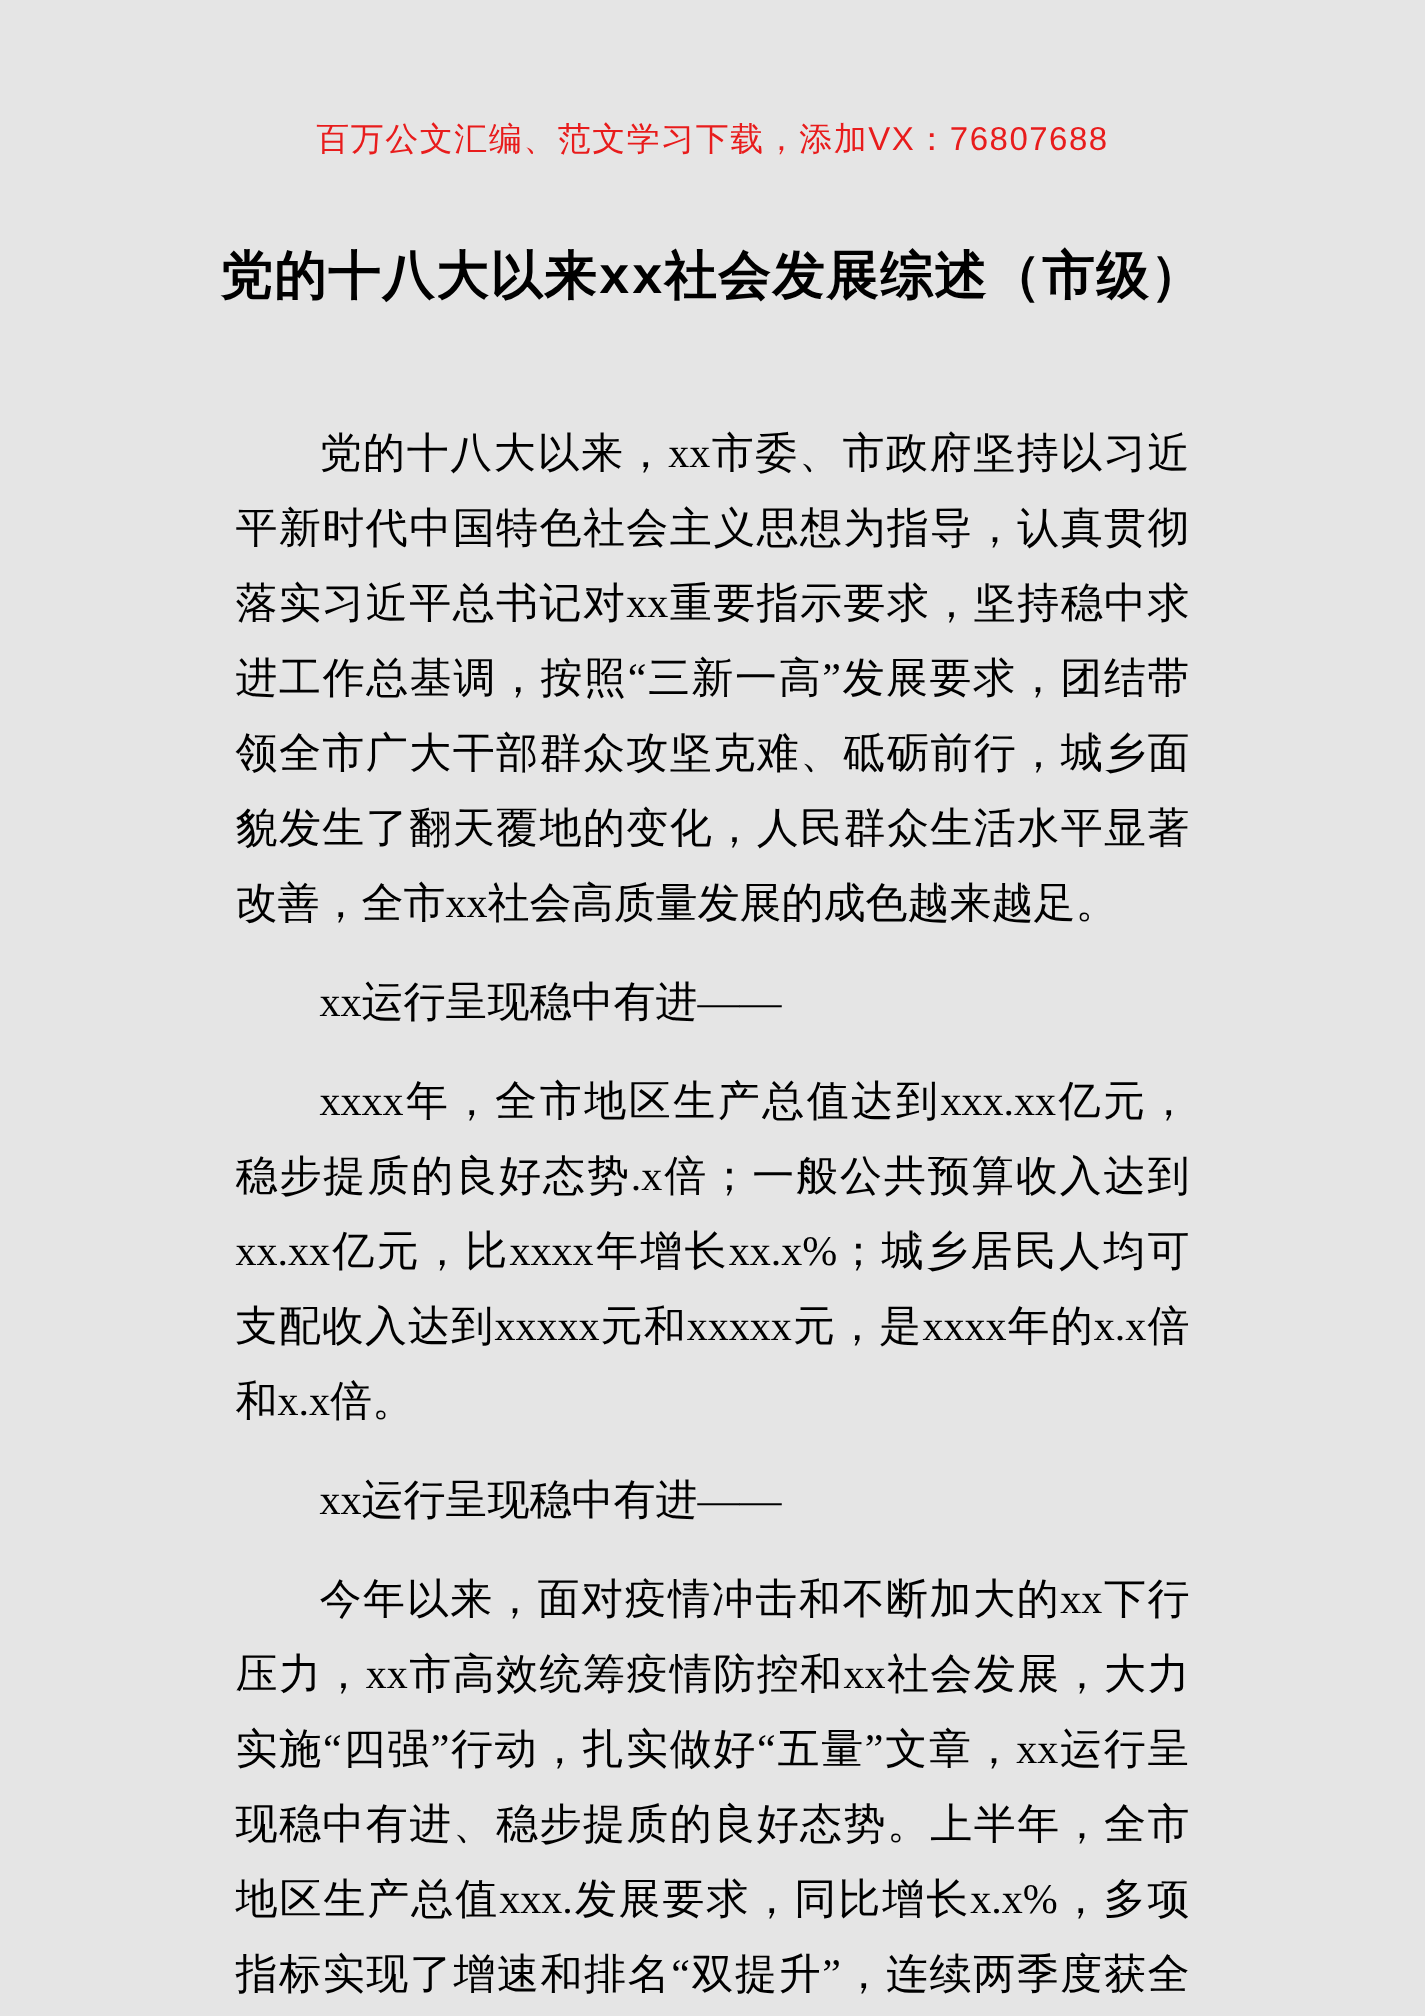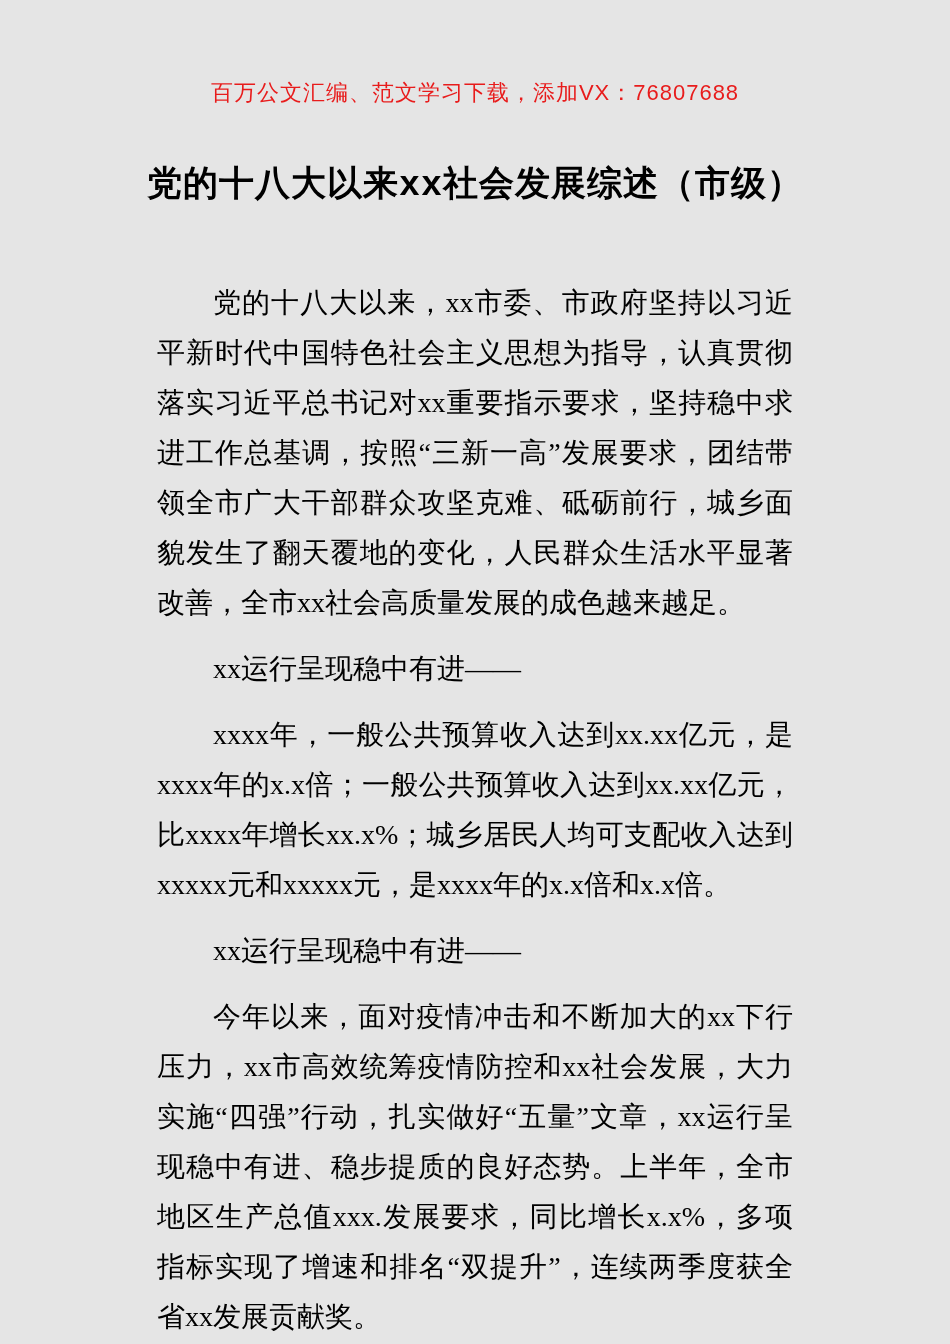--- a/index.html
+++ b/index.html
@@ -53,18 +53,18 @@
 
 <div class="page">
 
   <div class="promo-header">百万公文汇编、范文学习下载，添加VX：76807688</div>
 
   <h1 class="doc-title">党的十八大以来xx社会发展综述（市级）</h1>
 
   <div class="doc-body">
     <p>党的十八大以来，xx市委、市政府坚持以习近平新时代中国特色社会主义思想为指导，认真贯彻落实习近平总书记对xx重要指示要求，坚持稳中求进工作总基调，按照“三新一高”发展要求，团结带领全市广大干部群众攻坚克难、砥砺前行，城乡面貌发生了翻天覆地的变化，人民群众生活水平显著改善，全市xx社会高质量发展的成色越来越足。</p>
     <p>xx运行呈现稳中有进——</p>
-    <p>xxxx年，一般公共预算收入达到xx.xx亿元，是xxxx年的x.x倍；一般公共预算收入达到xx.xx亿元，比xxxx年增长xx.x%；城乡居民人均可支配收入达到xxxxx元和xxxxx元，是xxxx年的x.x倍和x.x倍。</p>
+    <p>xxxx年，全市地区生产总值达到xxx.xx亿元，稳步提质的良好态势.x倍；一般公共预算收入达到xx.xx亿元，比xxxx年增长xx.x%；城乡居民人均可支配收入达到xxxxx元和xxxxx元，是xxxx年的x.x倍和x.x倍。</p>
     <p>xx运行呈现稳中有进——</p>
     <p>今年以来，面对疫情冲击和不断加大的xx下行压力，xx市高效统筹疫情防控和xx社会发展，大力实施“四强”行动，扎实做好“五量”文章，xx运行呈现稳中有进、稳步提质的良好态势。上半年，全市地区生产总值xxx.发展要求，同比增长x.x%，多项指标实现了增速和排名“双提升”，连续两季度获全省xx发展贡献奖。</p>
   </div>
 
 </div>
 
 </body></html>

